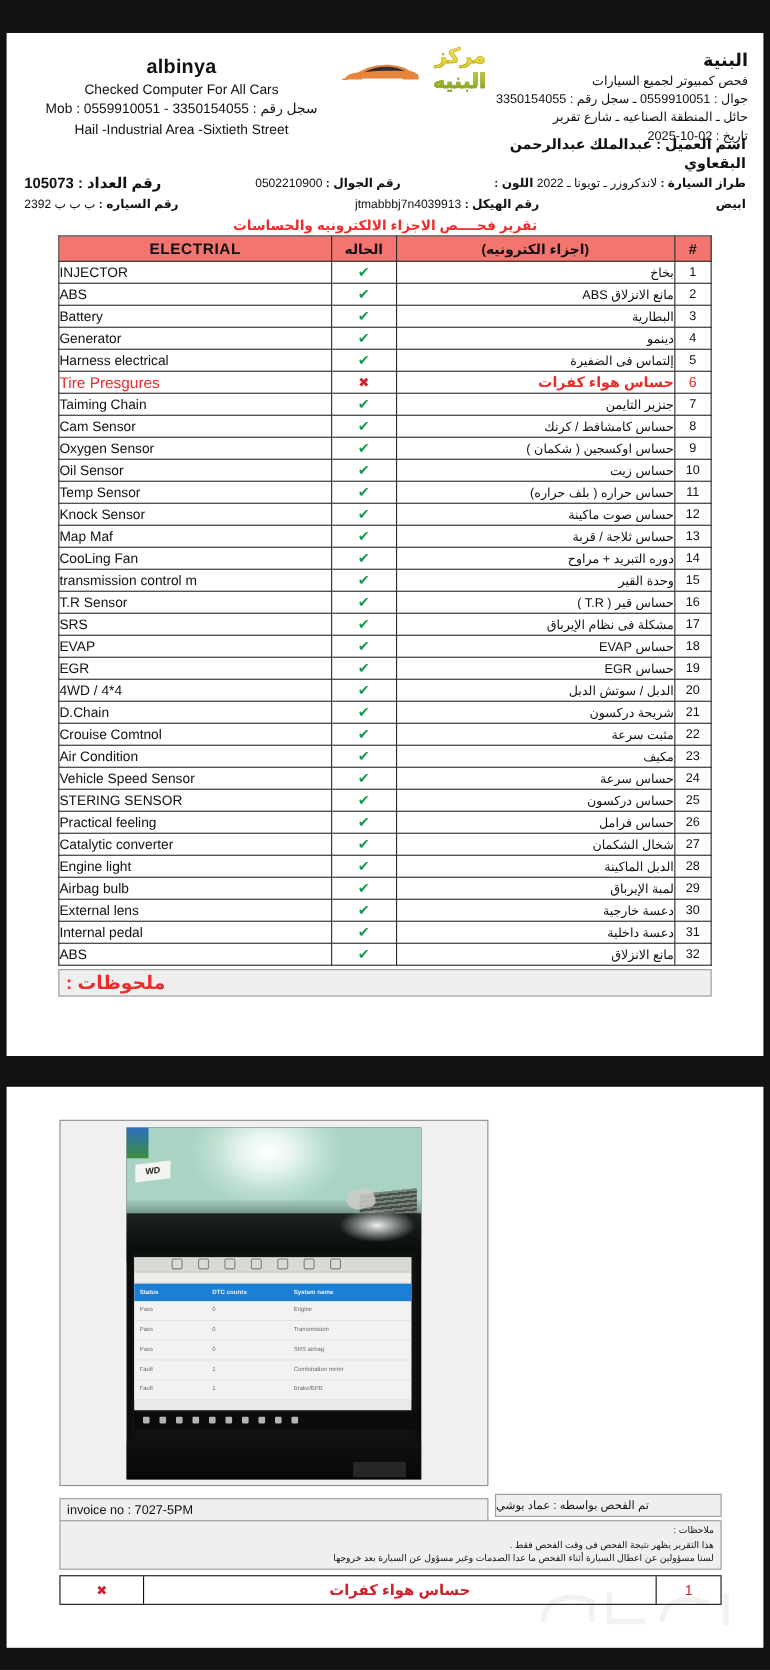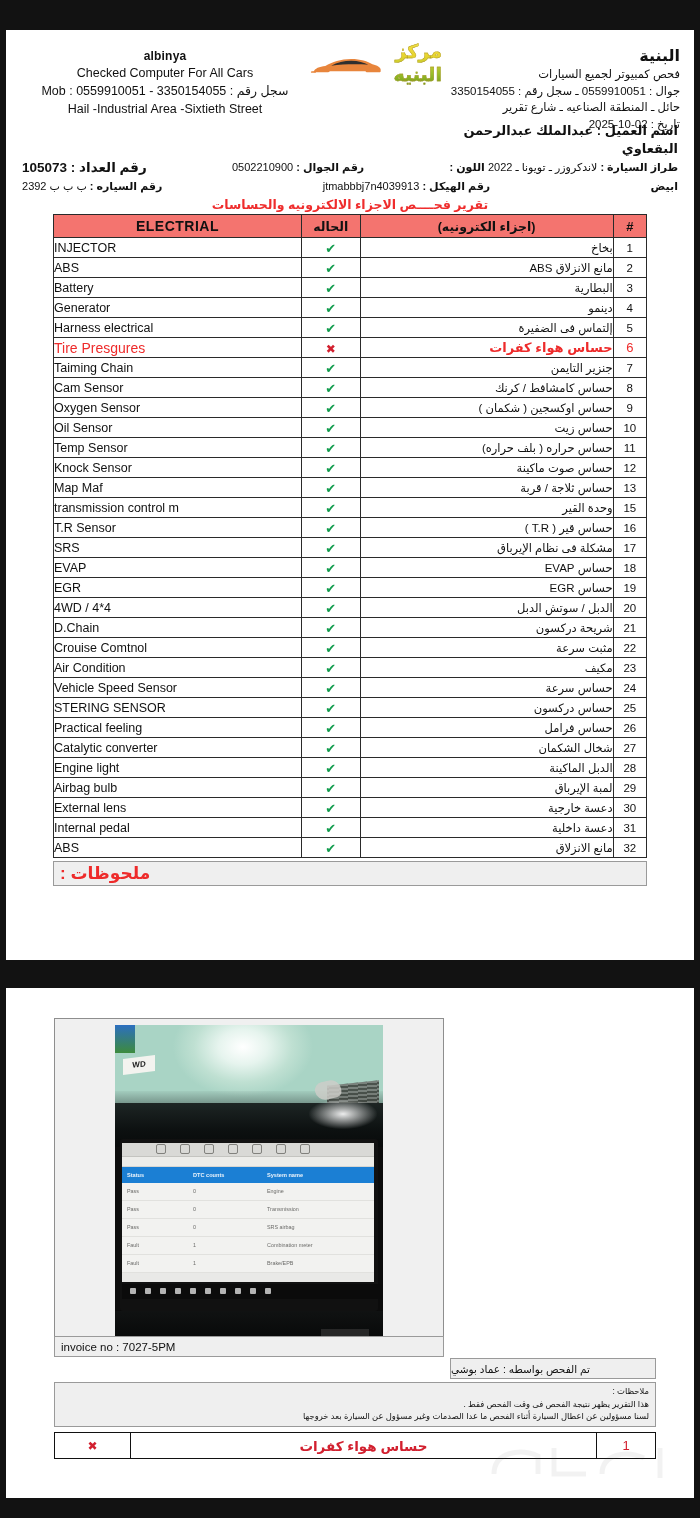--- a/index.html
+++ b/index.html
@@ -20,21 +20,21 @@
   }
   .sheet-top{top:30px;height:930px;}
   .sheet-bottom{top:988px;height:510px;}
 
   
   .hdr{
     position:relative;display:flex;align-items:flex-start;
     padding:14px 14px 0 14px;box-sizing:border-box;height:92px;
   }
   .hdr-left{width:290px;text-align:center;color:#111;padding-top:4px;}
-  .hdr-left .biz{font-size:12px;font-weight:bold;letter-spacing:.2px;line-height:1.35;}
+  .hdr-left .biz{font-size:18px;font-weight:bold;letter-spacing:.2px;line-height:1.35;}
   .hdr-left .ln{font-size:12.5px;line-height:1.45;white-space:nowrap;}
   .hdr-logo{width:132px;display:flex;align-items:center;
             justify-content:flex-start;padding-top:2px;}
   .hdr-right{flex:1;text-align:right;direction:rtl;color:#111;padding-top:2px;}
   .hdr-right .biz-ar{font-size:16px;font-weight:bold;line-height:1.25;}
   .hdr-right .ln-ar{font-size:11.5px;line-height:1.45;white-space:nowrap;}
 
   .logo-svg{display:block;}
   .logo-word{
     font-size:19px;font-weight:bold;direction:rtl;
@@ -180,21 +180,21 @@
   .ph-bl{position:absolute;right:14px;bottom:2px;width:48px;height:14px;background:#2a2a2a;opacity:.9;}
 
   
   .insp-by{
     position:absolute;left:444px;top:370px;width:206px;height:21px;
     border:1.4px solid #9a9a9a;background:#efefef;box-sizing:border-box;
     direction:rtl;text-align:right;padding-right:6px;font-size:10.5px;color:#111;
     display:flex;align-items:center;justify-content:flex-end;
   }
   .invoice{
-    position:absolute;left:48px;top:348px;width:390px;height:21px;
+    position:absolute;left:48px;top:374px;width:390px;height:21px;
     border:1.4px solid #9a9a9a;background:#efefef;box-sizing:border-box;
     text-align:left;padding-left:6px;font-size:11.5px;color:#111;
     display:flex;align-items:center;
   }
   .legal{
     position:absolute;left:48px;top:394px;width:602px;height:45px;
     border:1.4px solid #9a9a9a;background:#efefef;box-sizing:border-box;
     direction:rtl;text-align:right;padding:2px 6px 0 6px;color:#111;
   }
   .legal .l{font-size:8.4px;line-height:1.5;}
@@ -372,20 +372,26 @@
               <td class="c-eng">Knock Sensor</td>
               <td class="c-st"><span class="ok">✔</span></td>
               <td class="c-ar">حساس صوت ماكينة</td>
               <td class="c-no">12</td>
             </tr>
             <tr>
               <td class="c-eng">Map Maf</td>
               <td class="c-st"><span class="ok">✔</span></td>
               <td class="c-ar">حساس ثلاجة / قربة</td>
               <td class="c-no">13</td>
+            </tr>
+            <tr>
+              <td class="c-eng">CooLing Fan</td>
+              <td class="c-st"><span class="ok">✔</span></td>
+              <td class="c-ar">دوره التبريد + مراوح</td>
+              <td class="c-no">14</td>
             </tr>
             <tr>
               <td class="c-eng">transmission control m</td>
               <td class="c-st"><span class="ok">✔</span></td>
               <td class="c-ar">وحدة القير</td>
               <td class="c-no">15</td>
             </tr>
             <tr>
               <td class="c-eng">T.R Sensor</td>
               <td class="c-st"><span class="ok">✔</span></td>

